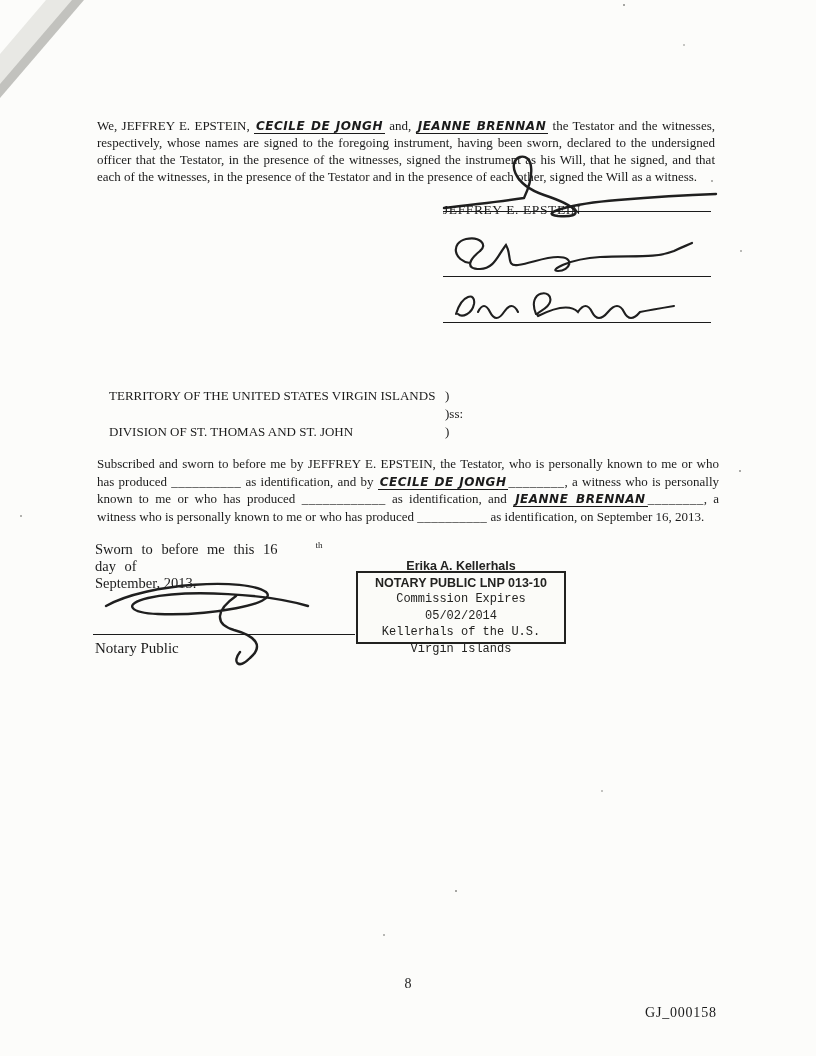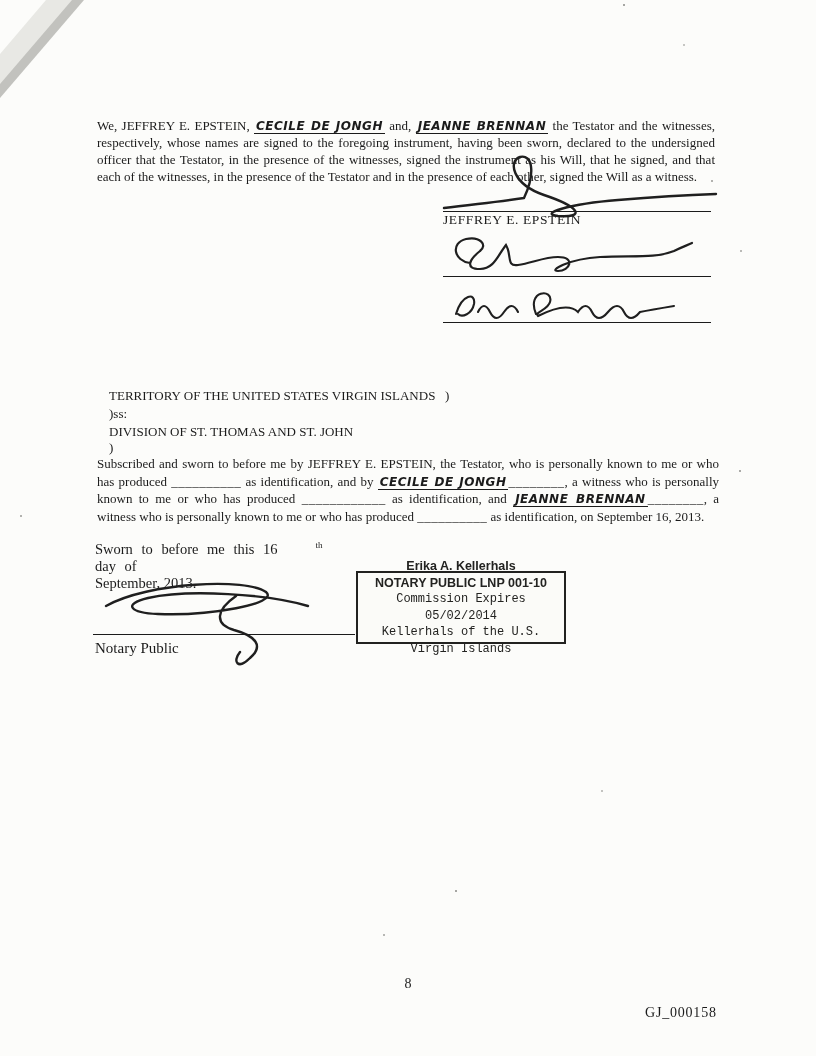--- a/index.html
+++ b/index.html
@@ -64,21 +64,21 @@
   }
 
   .sig-line { position: absolute; border-top: 1.5px solid #1b1b1b; height: 0; }
   .sig-label { position: absolute; font-size: 13.5px; letter-spacing: 0.6px; }
   .sig-svg { position: absolute; }
   .sig-svg path { fill: none; stroke: #1f1f1f; stroke-linecap: round; }
 
   .venue { position: absolute; left: 97px; top: 388px; font-size: 13px; }
   .venue-row { display: flex; line-height: 16px; margin-left: 12px; }
   .venue-left { width: 336px; }
-  .venue-row + .venue-row { margin-top: 2px; flex-direction: column; }
+  .venue-row + .venue-row { margin-top: 2px; }
 
   .jurat {
     position: absolute; left: 97px; top: 455px; width: 622px;
     font-size: 13px; line-height: 1.35; text-align: justify;
   }
   .blank { letter-spacing: 0.5px; white-space: nowrap; }
 
   .sworn { position: absolute; left: 95px; top: 540px; width: 250px; font-size: 14.5px; }
   .sworn-line1 { word-spacing: 5px; }
   .sworn-line2 { }
@@ -113,21 +113,21 @@
   <div class="fold-mid"></div>
   <div class="fold-inner"></div>
   <div class="speckles"></div>
 
   <p class="attestation"><span>We, JEFFREY E. EPSTEIN, </span><span class="hand-name">CECILE DE JONGH</span><span> and, </span><span class="hand-name">JEANNE BRENNAN</span><span> the Testator and the witnesses, respectively, whose names are signed to the foregoing instrument, having been sworn, declared to the undersigned officer that the Testator, in the presence of the witnesses, signed the instrument as his Will, that he signed, and that each of the witnesses, in the presence of the Testator and in the presence of each other, signed the Will as a witness.</span></p>
 
   <svg class="sig-svg" style="left:440px; top:150px;" width="280" height="72" viewBox="0 0 280 72">
     <path d="M 4 58 C 35 54 58 52 84 48 C 96 22 92 4 80 7 C 68 11 72 34 104 45 C 140 57 146 68 118 66 C 98 64 128 54 178 50 C 214 47 248 45 276 44" stroke-width="2.4"></path>
   </svg>
   <div class="sig-line" style="left:443px; top:211px; width:268px;"></div>
-  <div class="sig-label" style="left:443px; top:212px;">JEFFREY E. EPSTEIN</div>
+  <div class="sig-label" style="left:443px; top:202px;">JEFFREY E. EPSTEIN</div>
 
   <svg class="sig-svg" style="left:440px; top:233px;" width="255" height="46" viewBox="0 0 255 46">
     <path d="M 30 30 C 14 28 10 10 26 6 C 40 3 48 12 40 18 C 30 26 24 36 40 36 C 54 36 58 22 66 12 C 72 22 66 34 78 32 C 92 30 104 24 118 24 C 136 24 130 38 118 38 C 108 38 128 26 160 24 C 190 22 214 26 234 18 C 242 14 248 12 252 10" stroke-width="2.2"></path>
   </svg>
   <div class="sig-line" style="left:443px; top:276px; width:268px;"></div>
 
   <svg class="sig-svg" style="left:450px; top:286px;" width="235" height="38" viewBox="0 0 235 38">
     <path d="M 6 28 C 12 8 26 6 24 18 C 22 28 12 32 8 28 M 28 26 Q 34 14 40 26 T 54 26 T 68 26 M 86 28 C 76 4 104 2 100 16 C 98 24 84 26 88 30 C 104 22 120 18 128 26 Q 136 14 142 26 T 158 26 T 174 26 T 190 26 C 200 24 212 22 224 20" stroke-width="2.1"></path>
   </svg>
   <div class="sig-line" style="left:443px; top:322px; width:268px;"></div>
@@ -155,21 +155,21 @@
   </div>
 
   <svg class="sig-svg" style="left:88px; top:576px;" width="300" height="100" viewBox="0 0 300 100">
     <path d="M 18 30 C 60 6 160 2 178 16 C 192 28 120 40 70 38 C 42 37 34 28 60 22 C 100 13 180 18 220 30 M 148 20 C 128 34 126 48 146 54 C 168 60 176 70 162 82 C 150 94 144 86 152 76" stroke-width="2.4"></path>
   </svg>
   <div class="notary-line"></div>
   <div class="notary-label">Notary Public</div>
 
   <div class="stamp">
     <div class="stamp-line1">Erika A. Kellerhals</div>
-    <div class="stamp-line2">NOTARY PUBLIC LNP 001-10</div>
+    <div class="stamp-line2">NOTARY PUBLIC LNP 013-10</div>
     <div class="stamp-line3">Commission Expires 05/02/2014</div>
     <div class="stamp-line4">Kellerhals of the U.S. Virgin Islands</div>
   </div>
 
   <div class="page-number">8</div>
   <div class="bates">GJ_000158</div>
 
 </div>
 
 </body></html>

